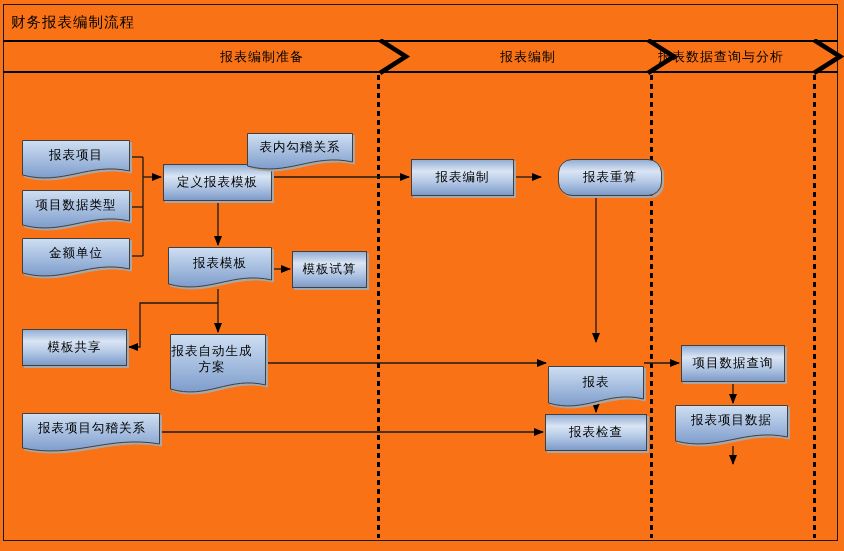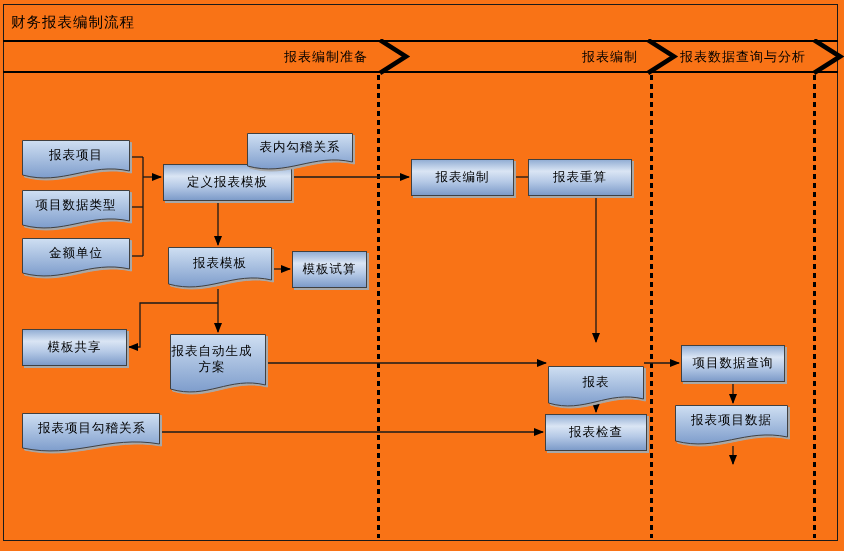--- a/index.html
+++ b/index.html
@@ -4,21 +4,21 @@
 <style>
   html,body{margin:0;padding:0;background:#fff;}
   .stage{position:relative;width:844px;height:551px;background:#f97316;overflow:hidden;
          font-family:"Liberation Serif","DejaVu Serif",serif;color:#000;}
   .outer{position:absolute;left:3px;top:4px;width:835px;height:537px;
          border:1.5px solid #1a1a1a;box-sizing:border-box;}
   .title{position:absolute;left:11px;top:13px;font-size:14.5px;letter-spacing:1px;}
   .band{position:absolute;left:3px;top:40px;width:835px;height:33px;
         border-top:2px solid #000;border-bottom:2px solid #000;box-sizing:border-box;}
   .lane-label{position:absolute;top:40px;height:41px;line-height:33px;
-              font-size:13px;text-align:right;letter-spacing:1px;}
+              font-size:13px;text-align:left;letter-spacing:1px;}
   .chevron{position:absolute;top:39px;}
   .dash{position:absolute;width:3px;top:75px;height:463px;
         background:repeating-linear-gradient(180deg,#000 0 5px,transparent 5px 9px);}
   .connectors{position:absolute;left:0;top:0;}
   .proc{position:absolute;box-sizing:border-box;border:1px solid #404040;
         background:linear-gradient(180deg,#93aed4 0%,#dae5f4 32%,#b5c9e6 62%,#7d9bc9 100%);
         box-shadow:2px 2px 0 #a8a8a8;
         display:flex;align-items:center;justify-content:center;text-align:center;}
   .doc{position:absolute;}
   .doc svg{filter:drop-shadow(2px 2px 0 #a8a8a8);}
@@ -74,21 +74,21 @@
       <polyline points="218,303 140,303 140,347 129,347" marker-end="url(#arr)"></polyline>
       <polyline points="266,363 546,363" marker-end="url(#arr)"></polyline>
       <polyline points="596,385 596,412" marker-end="url(#arr)"></polyline>
       <polyline points="160,432 543,432" marker-end="url(#arr)"></polyline>
       <polyline points="644,363 679,363" marker-end="url(#arr)"></polyline>
       <polyline points="733,382 733,403" marker-end="url(#arr)"></polyline>
       <polyline points="733,446 733,464" marker-end="url(#arr)"></polyline>
     </g>
   </svg>
 
-  <div class="proc" style="left:163px;top:164px;width:129px;height:37px;">
+  <div class="proc" style="left:163px;top:164px;width:109px;height:37px;">
     <span class="lbl">定义报表模板</span>
   </div>
   <div class="doc" style="left:22px;top:140px;width:108px;height:42px;">
       <svg width="108" height="42" style="position:absolute;left:0;top:0;overflow:visible">
         <defs>
           <linearGradient id="dg0" x1="0" y1="0" x2="0" y2="1">
             <stop offset="0" stop-color="#cfdff2"></stop>
             <stop offset="1" stop-color="#7e9dcc"></stop>
           </linearGradient>
         </defs>
@@ -171,21 +171,21 @@
           </linearGradient>
         </defs>
         <path d="M0.5,0.5 L137.5,0.5 L137.5,31 C85.6,22 52.4,46 0.5,35 Z" fill="url(#dg6)" stroke="#404040" stroke-width="1"></path>
       </svg>
     <span class="lbl">报表项目勾稽关系</span>
   </div>
 
   <div class="proc" style="left:411px;top:159px;width:103px;height:37px;">
     <span class="lbl">报表编制</span>
   </div>
-  <div class="proc" style="left:528px;top:159px;width:104px;height:37px;">
+  <div class="proc" style="left:558px;top:159px;width:104px;height:37px;border-radius:14px;">
     <span class="lbl">报表重算</span>
   </div>
   <div class="doc" style="left:548px;top:344px;width:96px;height:44px;margin-top:22px;">
       <svg width="96" height="44" style="position:absolute;left:0;top:0;overflow:visible">
         <defs>
           <linearGradient id="dg7" x1="0" y1="0" x2="0" y2="1">
             <stop offset="0" stop-color="#cfdff2"></stop>
             <stop offset="1" stop-color="#7e9dcc"></stop>
           </linearGradient>
         </defs>

